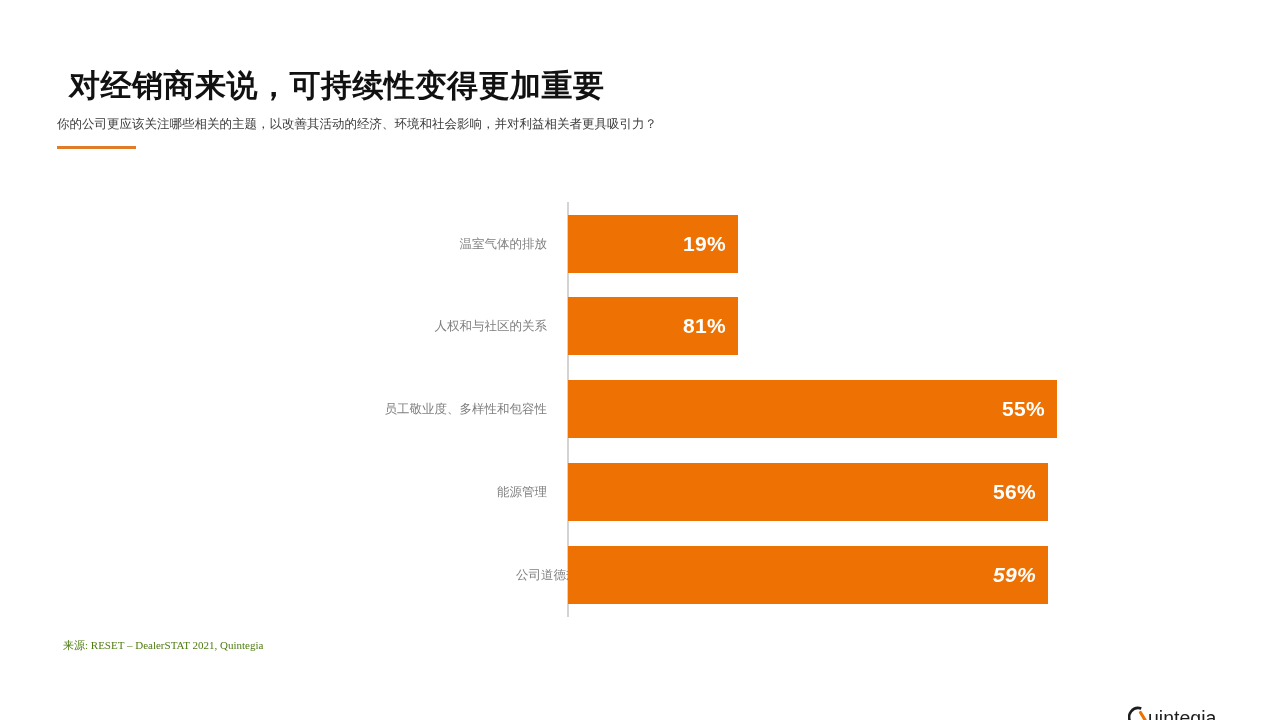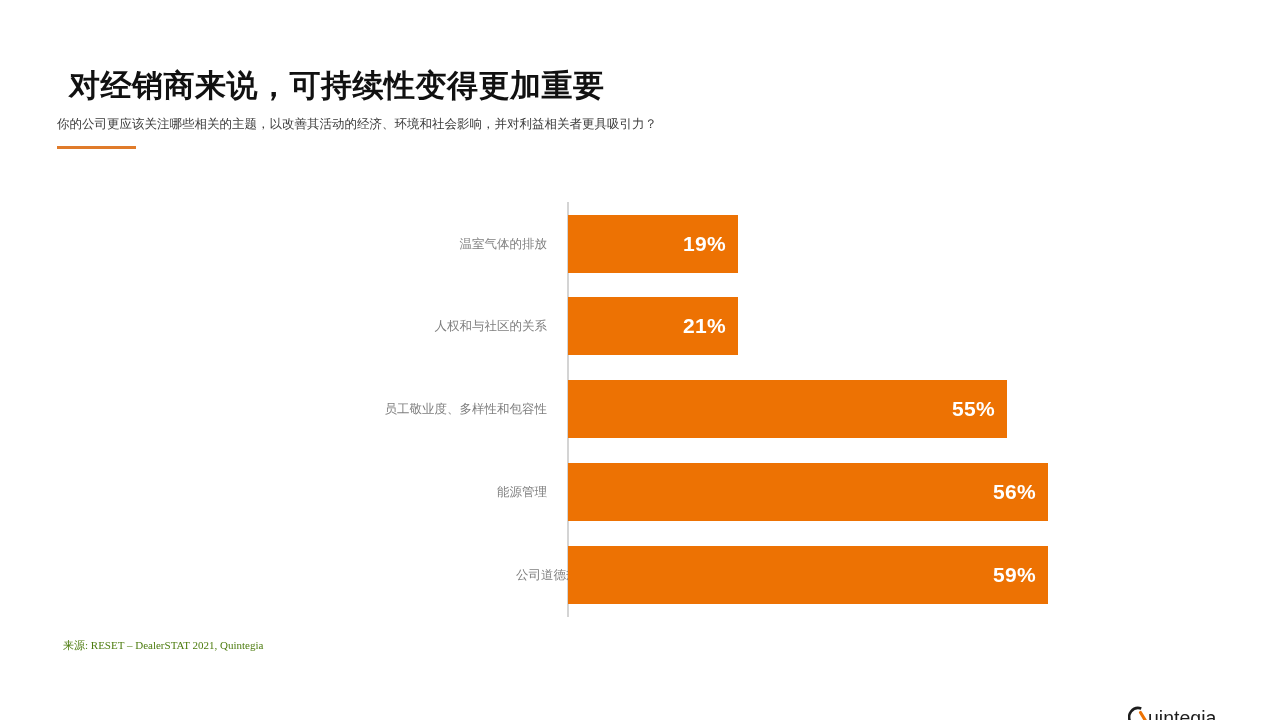--- a/index.html
+++ b/index.html
@@ -143,44 +143,44 @@
         <div class="bar-track">
           <div class="bar-fill" style="width: 170px; background: rgb(237, 114, 3);">
             <span class="bar-value">19%</span>
           </div>
         </div>
       </div>
       <div class="bar-row" style="top: 102px;">
         <div class="bar-label">人权和与社区的关系</div>
         <div class="bar-track">
           <div class="bar-fill" style="width: 170px; background: rgb(237, 114, 3);">
-            <span class="bar-value">21%</span>
+            <span class="bar-value">81%</span>
           </div>
         </div>
       </div>
       <div class="bar-row" style="top: 185px;">
         <div class="bar-label">员工敬业度、多样性和包容性</div>
         <div class="bar-track">
-          <div class="bar-fill" style="width: 439px; background: rgb(237, 114, 3); text-align: right;">
+          <div class="bar-fill" style="width: 489px; background: rgb(237, 114, 3); text-align: right;">
             <span class="bar-value">55%</span>
           </div>
         </div>
       </div>
       <div class="bar-row" style="top: 268px;">
         <div class="bar-label">能源管理</div>
         <div class="bar-track">
           <div class="bar-fill" style="width: 480px; background: rgb(237, 114, 3);">
             <span class="bar-value">56%</span>
           </div>
         </div>
       </div>
       <div class="bar-row" style="top: 351px; padding-left: 44px;">
         <div class="bar-label">公司道德规范</div>
         <div class="bar-track">
-          <div class="bar-fill" style="width: 480px; background: rgb(237, 114, 3);">
+          <div class="bar-fill" style="width: 480px; background: rgb(237, 114, 3); font-style: italic;">
             <span class="bar-value">59%</span>
           </div>
         </div>
       </div>
     </div>
 </div>
 
 <div class="source-note">来源: RESET – DealerSTAT 2021, Quintegia</div>
 
 <div class="brand-logo">

